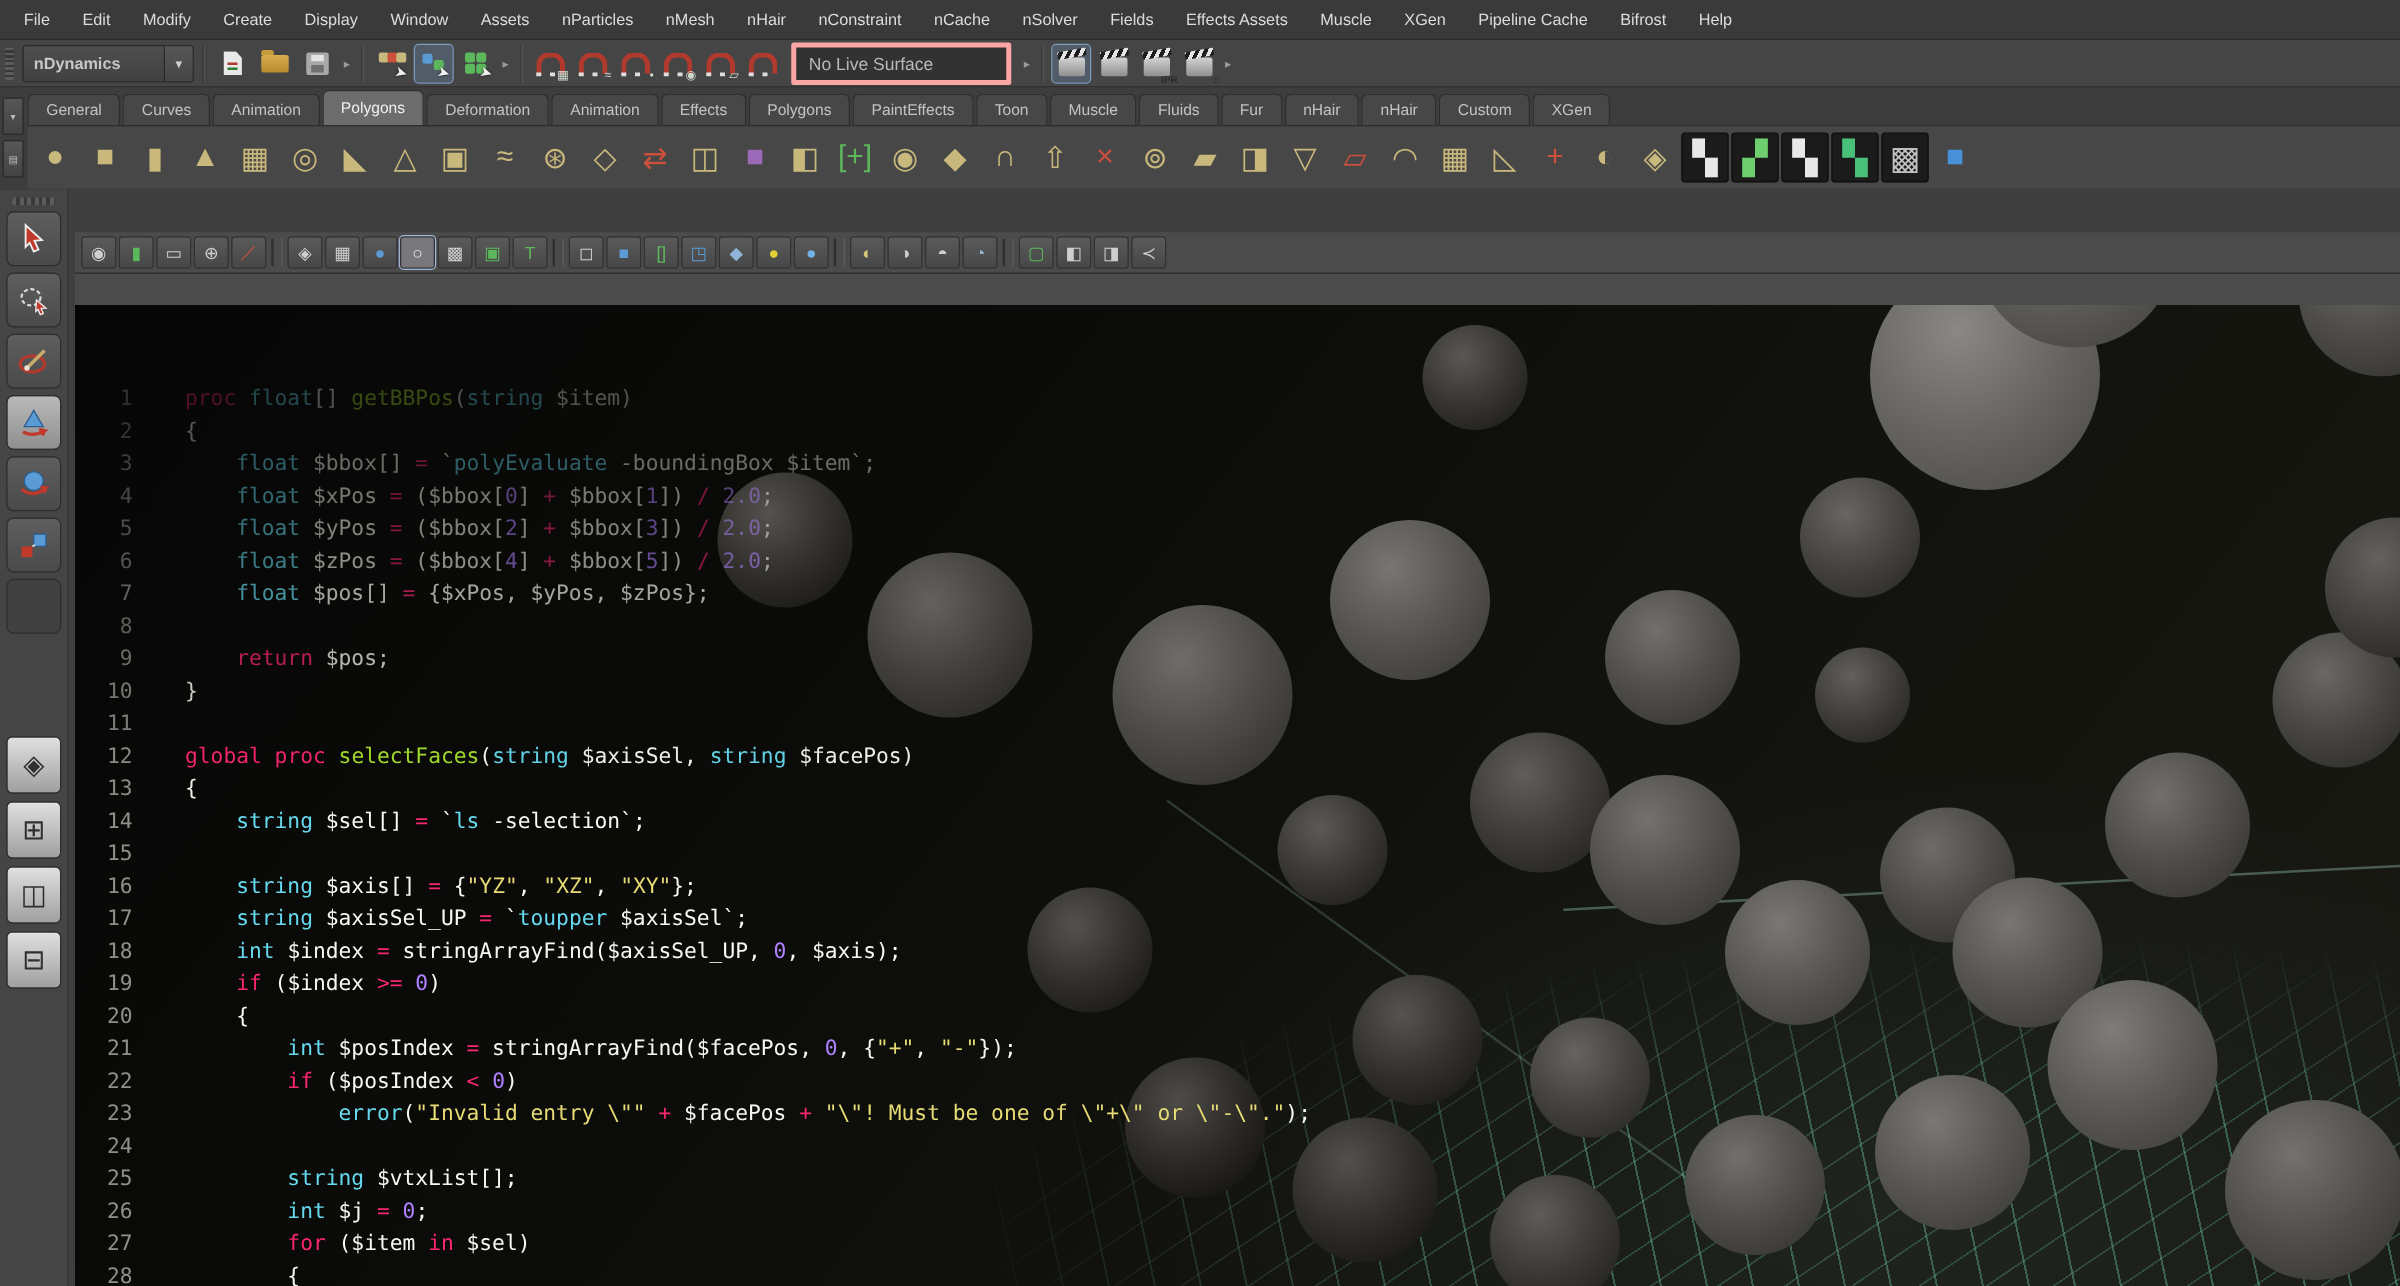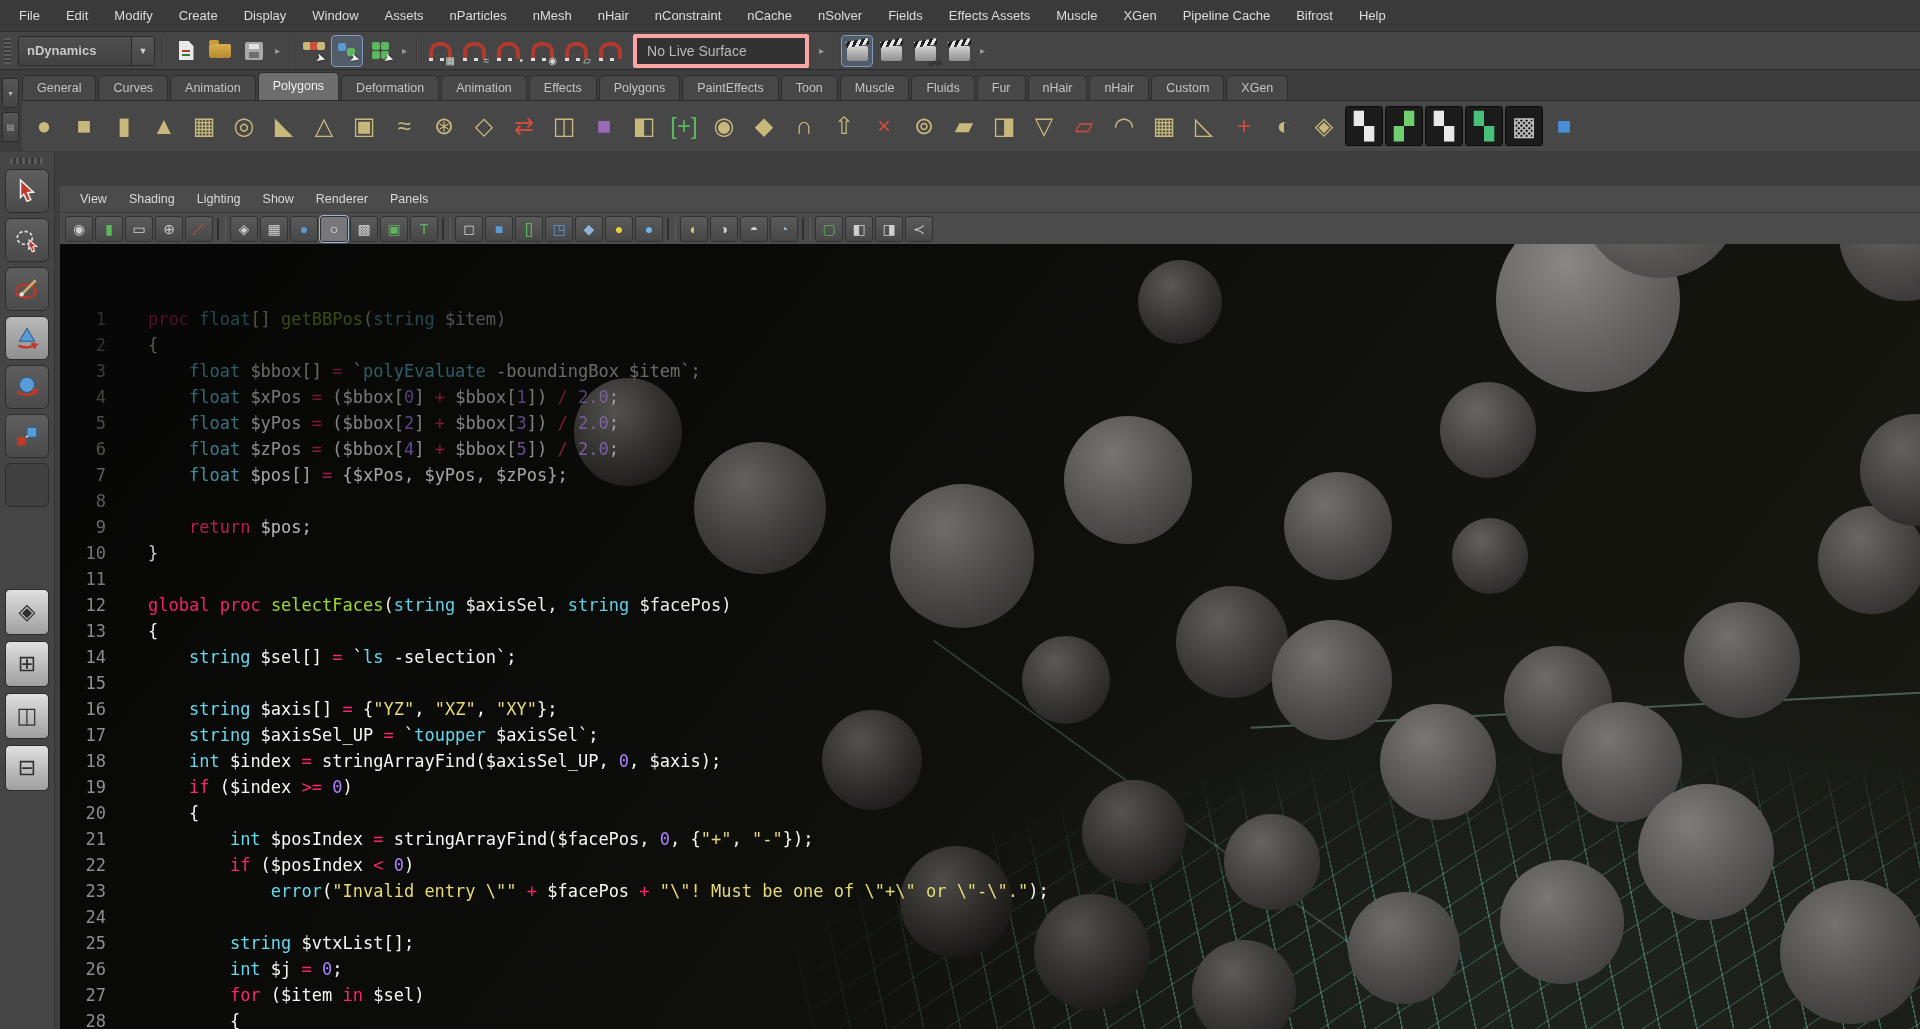--- a/index.html
+++ b/index.html
@@ -333,28 +333,20 @@
       </div>
     <div id="layouts">
         <div class="layout-btn">◈</div>
         <div class="layout-btn">⊞</div>
         <div class="layout-btn">◫</div>
         <div class="layout-btn">⊟</div>
       </div>
   </div>
 
   <div id="panel">
-    <div id="panel-menus">
-        <div class="panel-menu">View</div>
-        <div class="panel-menu">Shading</div>
-        <div class="panel-menu">Lighting</div>
-        <div class="panel-menu">Show</div>
-        <div class="panel-menu">Renderer</div>
-        <div class="panel-menu">Panels</div>
-      </div>
     <div id="panel-icons">
         <div class="p-ic" style="color: rgb(207, 207, 207);">◉</div>
         <div class="p-ic" style="color: rgb(92, 184, 92);">▮</div>
         <div class="p-ic" style="color: rgb(207, 207, 207);">▭</div>
         <div class="p-ic" style="color: rgb(207, 207, 207);">⊕</div>
         <div class="p-ic" style="color: rgb(204, 79, 61);">／</div>
         <div class="p-sep"></div>
         <div class="p-ic" style="color: rgb(207, 207, 207);">◈</div>
         <div class="p-ic" style="color: rgb(207, 207, 207);">▦</div>
         <div class="p-ic" style="color: rgb(91, 155, 213);">●</div>

